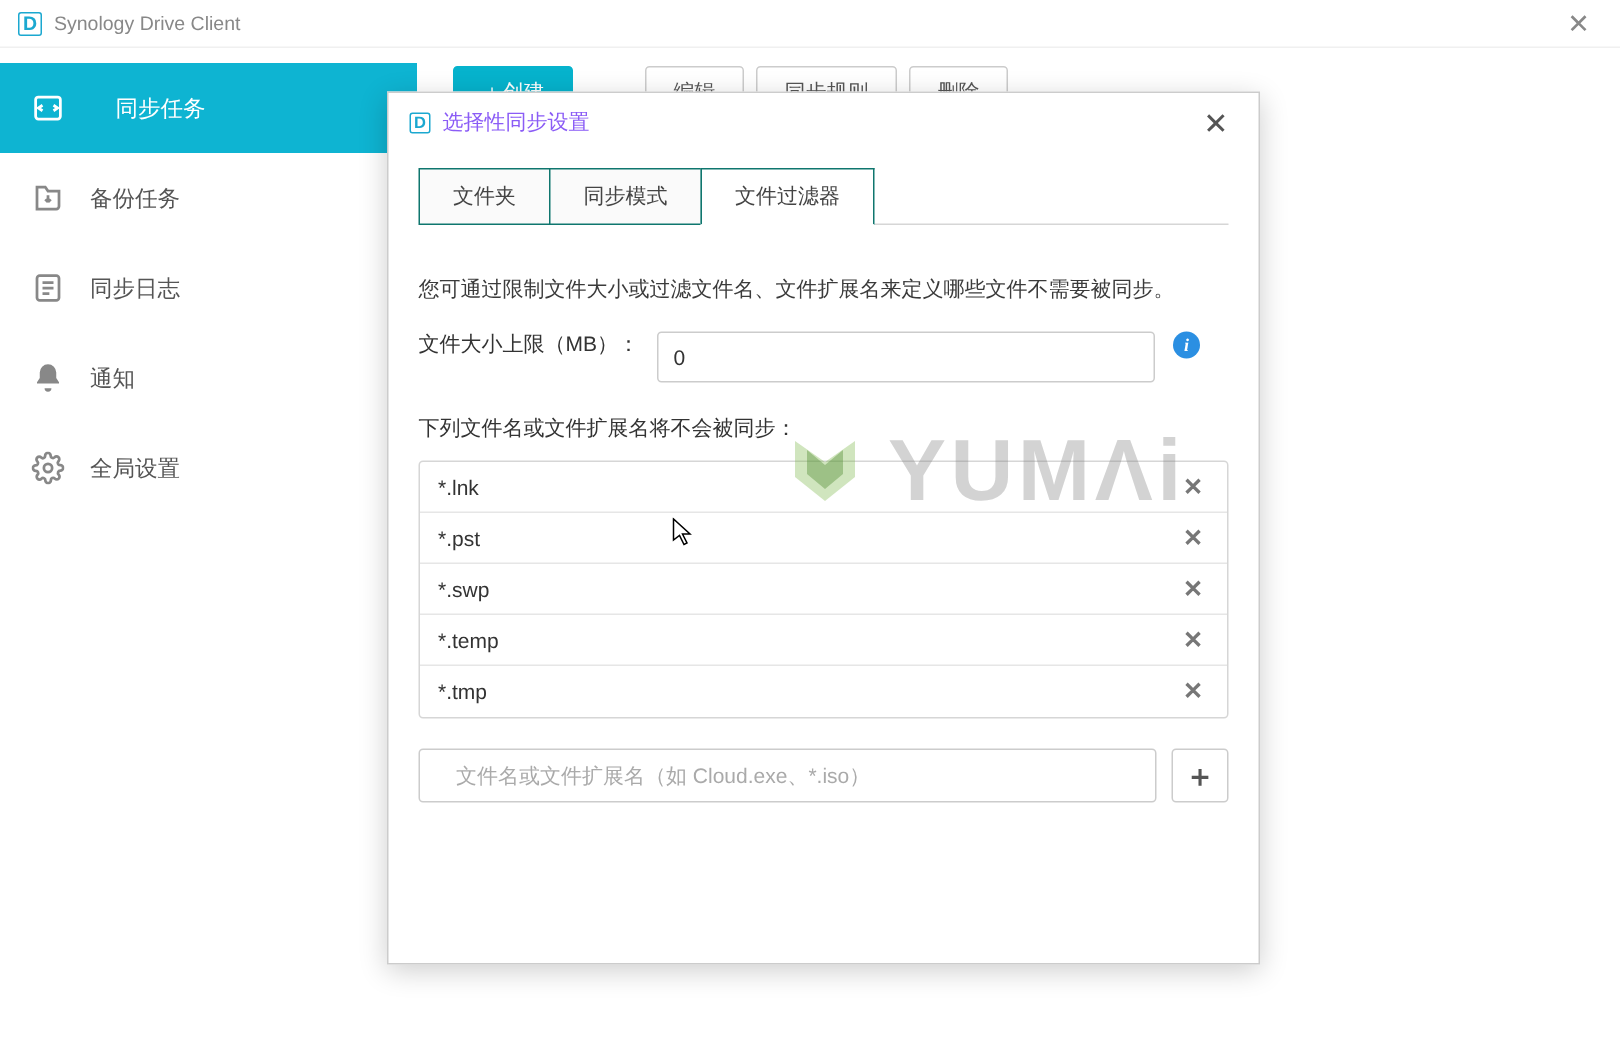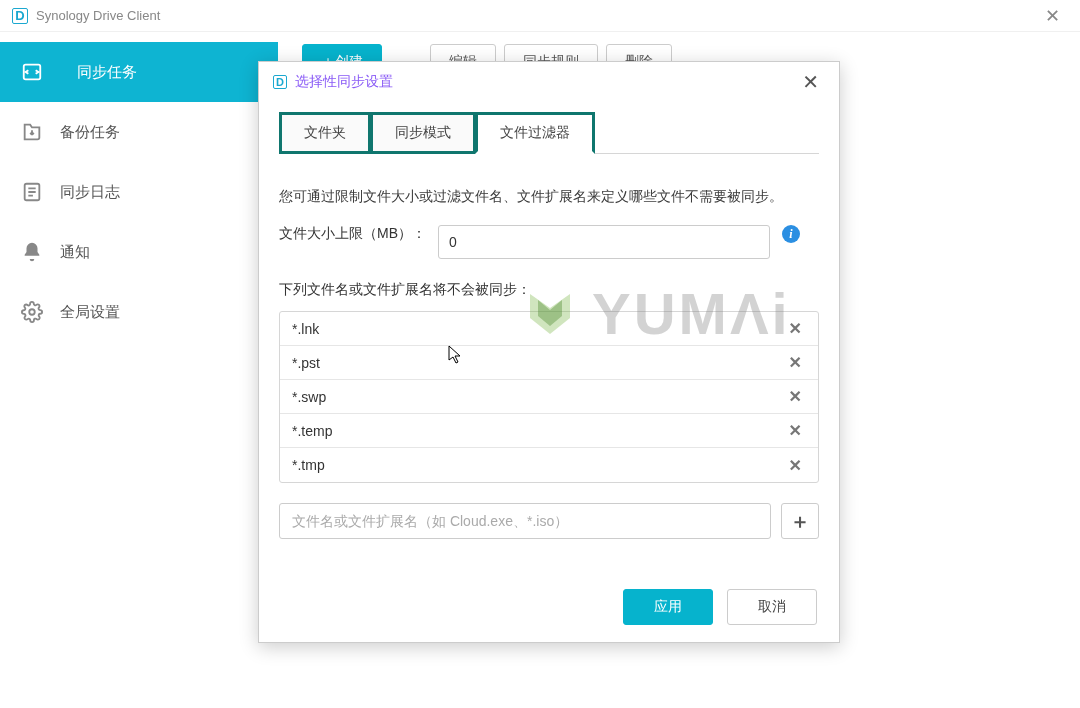--- a/index.html
+++ b/index.html
@@ -33,41 +33,41 @@
     .dialog-header { display: flex; align-items: center; height: 40px; padding: 0 14px; }
     .dialog-header .app-icon-sm { width: 14px; height: 14px; margin-right: 8px; color: #1ba8d0; font-weight: bold; font-size: 11px; border: 1.5px solid #1ba8d0; border-radius: 2px; padding: 0 2px; display: inline-flex; align-items: center; justify-content: center; }
     .dialog-header .dlg-title { font-size: 14px; color: #8b5cf6; }
     .dialog-header .spacer { flex: 1; }
     .dialog-header .dlg-close { font-size: 20px; color: #555; cursor: pointer; padding: 0 6px; }
 
     .dialog-body { flex: 1; padding: 10px 20px 0 20px; }
 
     
     .tabs { display: flex; }
-    .tab { padding: 9px 22px; border: 3px solid #0f766e; background: #fafafa; color: #444; font-size: 14px; cursor: pointer; margin-right: -1px; text-align: center; }
+    .tab { padding: 9px 22px; border: 1px solid #0f766e; background: #fafafa; color: #444; font-size: 14px; cursor: pointer; margin-right: -1px; text-align: center; }
     .tab.active { background: #fff; border-bottom-color: #fff; font-weight: 500; position: relative; z-index: 1; }
     .tab-sep { flex: 1; border-bottom: 1px solid #d6d6d6; }
 
     
     .desc-text { color: #3b3b3b; font-size: 14px; margin: 32px 0 18px 0; line-height: 1.5; }
     .size-row { display: flex; align-items: flex-start; gap: 12px; margin-bottom: 22px; }
     .size-label { font-size: 14px; color: #333; }
     .size-input { flex: 1; max-width: 332px; height: 34px; border: 1px solid #ccc; border-radius: 3px; padding: 0 10px; font-size: 14px; color: #333; }
     .info-icon { width: 18px; height: 18px; border-radius: 50%; background: #2b8fe2; color: #fff; display: inline-flex; align-items: center; justify-content: center; font-style: italic; font-weight: bold; font-size: 12px; font-family: Georgia, serif; }
 
     .exclude-label { font-size: 14px; color: #333; margin-bottom: 12px; }
 
     .filter-list { border: 1px solid #d6d6d6; border-radius: 3px; overflow: hidden; }
     .filter-item { display: flex; align-items: center; height: 34px; padding: 0 12px; font-size: 14px; color: #333; border-bottom: 1px solid #e6e6e6; }
     .filter-item:last-child { border-bottom: none; }
     .filter-item .spacer { flex: 1; }
     .filter-item .remove-btn { color: #777; font-size: 16px; font-weight: bold; cursor: pointer; padding: 0 4px; }
 
     .add-row { display: flex; gap: 10px; margin-top: 20px; }
-    .add-input { flex: 1; height: 36px; border: 1px solid #ccc; border-radius: 3px; padding: 0 12px; font-size: 14px; color: #333; }
+    .add-input { flex: 1; height: 36px; border: 1px solid #ccc; border-radius: 3px; padding: 0 24px; font-size: 14px; color: #333; }
     .add-input::placeholder { color: #aaa; }
     .add-btn { width: 38px; height: 36px; border: 1px solid #ccc; border-radius: 3px; background: #fff; display: inline-flex; align-items: center; justify-content: center; font-size: 20px; font-weight: bold; color: #555; cursor: pointer; }
 
     
     .dialog-footer { height: 70px; display: flex; justify-content: flex-end; align-items: center; gap: 14px; padding: 0 22px; }
     .dlg-btn { min-width: 90px; height: 36px; border-radius: 3px; font-size: 14px; display: inline-flex; align-items: center; justify-content: center; cursor: pointer; }
     .dlg-btn.primary { background: #06b3cd; color: #fff; border: 1px solid #06b3cd; }
     .dlg-btn.secondary { background: #fff; color: #444; border: 1px solid #ccc; }
 
     
@@ -198,24 +198,20 @@
           <span class="spacer"></span>
         <span class="remove-btn">✕</span>
       </div>
     </div>
 
     <div class="add-row">
       <input class="add-input" placeholder="文件名或文件扩展名（如 Cloud.exe、*.iso）" style="">
       <span class="add-btn">＋</span>
     </div>
   </div>
-  <div class="dialog-footer">
-    <span class="dlg-btn primary">应用</span>
-    <span class="dlg-btn secondary">取消</span>
-  </div>
 </div>
 
 <div class="watermark">
   <svg class="owl" viewBox="0 0 60 52">
     <path d="M10 6 L30 20 L50 6 L50 30 L30 46 L10 30 Z" fill="rgba(120,180,70,0.35)"></path>
     <path d="M18 12 L30 22 L42 12 L42 28 L30 38 L18 28 Z" fill="rgba(80,140,50,0.4)"></path>
   </svg>
   <span>YUMΛi</span>
 </div>
 

